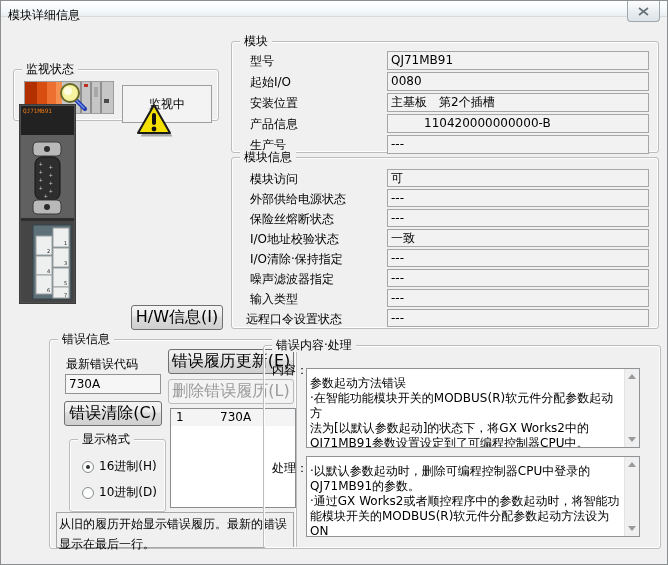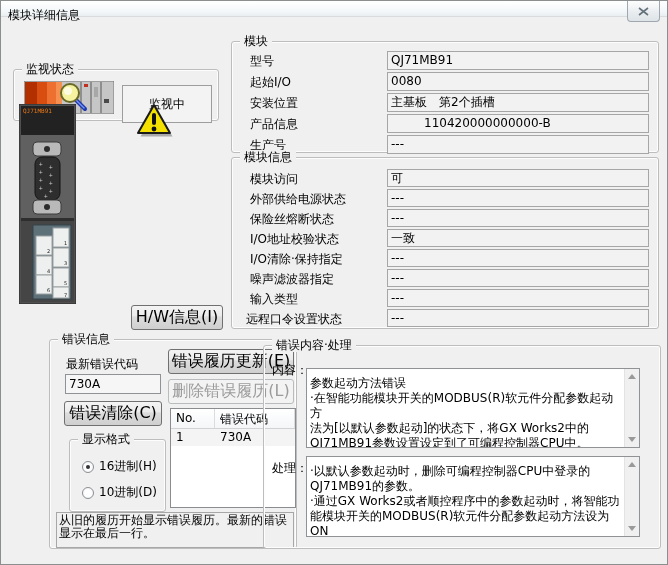--- a/index.html
+++ b/index.html
@@ -34,21 +34,21 @@
   .btn { position:absolute; border:1px solid #707070; border-radius:3px;
          background:linear-gradient(#f4f4f4,#ebebeb 45%,#dddddd 46%,#cfcfcf);
          display:flex; align-items:center; justify-content:center;
          font-size:16px; cursor:default; }
   .btn.disabled { color:#9b9b9b; border-color:#b8bcbf; background:#f3f3f3; }
 
   
   .editbox { position:absolute; background:#f6f6f6; border:1px solid #8f9396;
              padding:0 3px; line-height:18px; }
   .hintbox { position:absolute; background:#f0f0f0; border:1px solid #a7a7a7;
-             padding:1px 2px; line-height:13px; }
+             padding:1px 2px; line-height:20px; }
 
   
   .etable { position:absolute; background:#ffffff; border:1px solid #8a8d90; overflow:hidden; }
   .etable .thead { display:flex; height:20px;
                    background:linear-gradient(#ffffff,#f4f6f8); border-bottom:1px solid #d0d3d6; }
   .etable .th { padding:2px 0 0 5px; border-right:1px solid #dadcde; overflow:hidden; white-space:nowrap; }
   .etable .tr { display:flex; height:17px; background:#f4f4f4; }
   .etable .td { padding:1px 0 0 5px; overflow:hidden; white-space:nowrap; }
   .col-no { width:44px; flex:none; }
   .col-code { flex:1; }
@@ -215,24 +215,20 @@
         <span class="radio on"></span>
         <span>16进制(H)</span>
       </div>
       <div class="radio-row" style="left:12px;top:44px;">
         <span class="radio"></span>
         <span>10进制(D)</span>
       </div>
     </div>
 
     <div class="etable" style="left:120px;top:68px;width:126px;height:100px;">
-      <div class="thead">
-        <div class="th col-no">No.</div>
-        <div class="th col-code">错误代码</div>
-      </div>
       <div class="tr">
         <div class="td col-no">1</div>
         <div class="td col-code">730A</div>
       </div>
     </div>
 
     <div class="hintbox" style="left:6px;top:172px;width:238px;height:36px;">从旧的履历开始显示错误履历。最新的错误显示在最后一行。</div>
   </div>
 
   <div class="group" style="left:262px;top:344px;width:398px;height:204px;">

